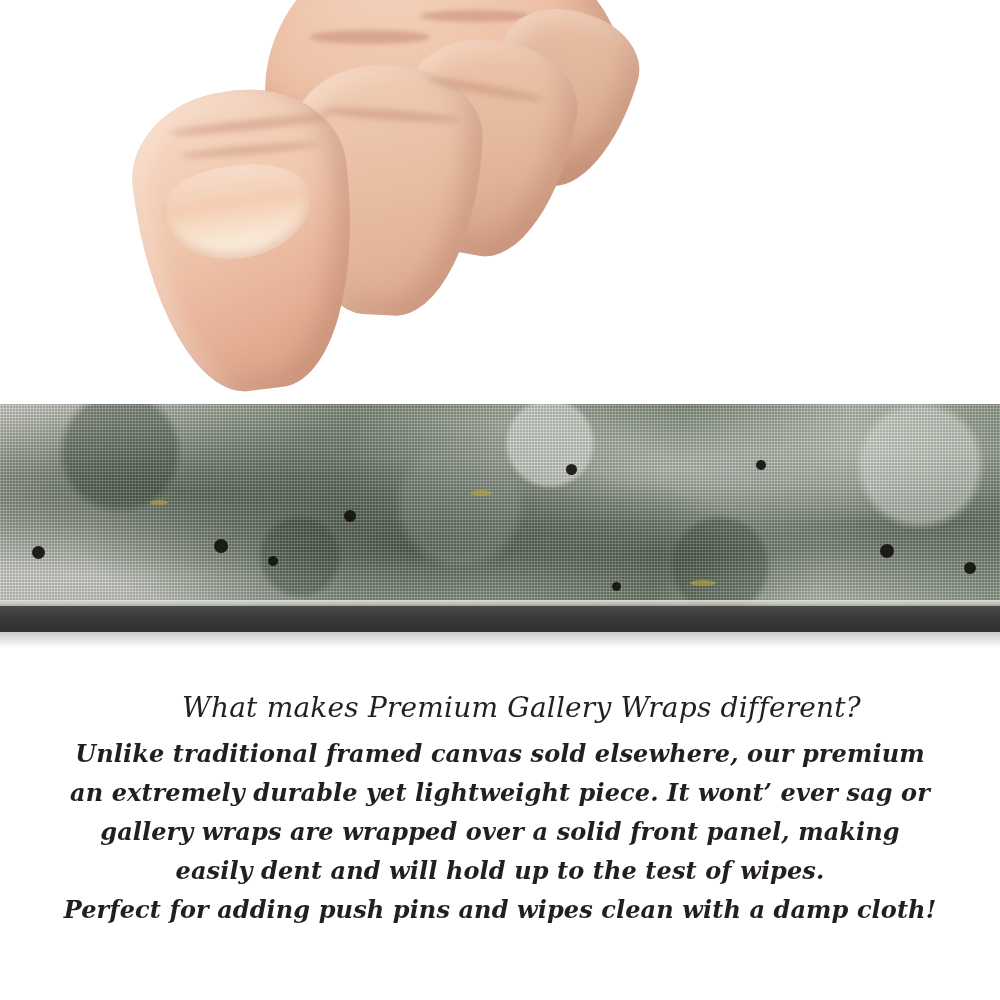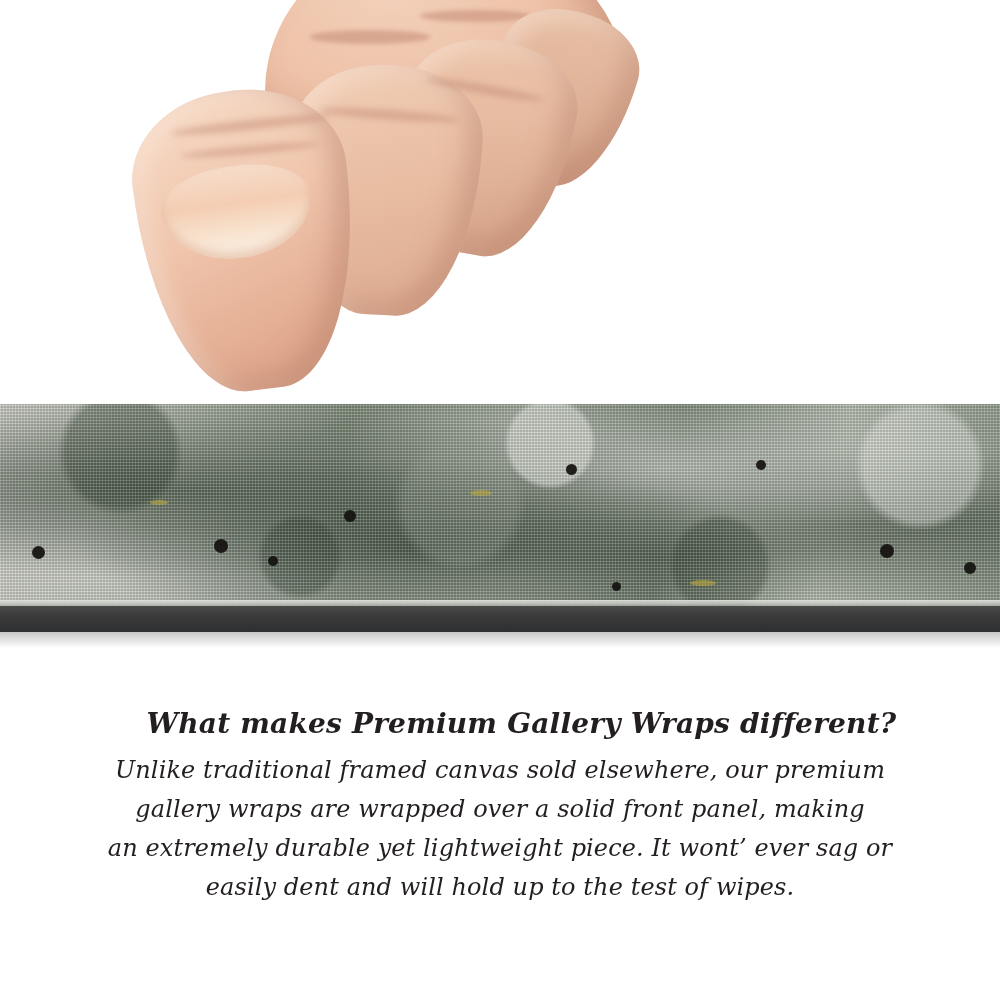--- a/index.html
+++ b/index.html
@@ -200,29 +200,29 @@
     left: 0;
     top: 690px;
     width: 1000px;
     text-align: center;
     color: #231f20;
     font-family: "DejaVu Serif", serif;
     font-style: italic;
   }
   .caption-heading {
     font-size: 28px;
-    font-weight: 700;
+    font-weight: 400;
     letter-spacing: 0.2px;
-    margin: 16px 0 10px 0;
+    margin: 0 0 10px 0;
     line-height: 1.25;
     padding-left: 43px;
   }
   .caption-line {
     font-size: 24px;
-    font-weight: 400;
+    font-weight: 700;
     line-height: 1.62;
     margin: 0;
     letter-spacing: 0.1px;
   }
 </style>
 </head>
 <body>
 
 <div class="page">
 
@@ -265,18 +265,19 @@
     </div>
 
     <div class="strip-edge-light"></div>
     <div class="strip-edge"></div>
     <div class="strip-shadow"></div>
   </div>
 
   <div class="caption">
     <p class="caption-heading">What makes Premium Gallery Wraps different?</p>
     <p class="caption-line">Unlike traditional framed canvas sold elsewhere, our premium</p>
+    <p class="caption-line">an extremely durable yet lightweight piece. It wont’ ever sag or</p>
     <p class="caption-line">gallery wraps are wrapped over a solid front panel, making</p>
-    <p class="caption-line">an extremely durable yet lightweight piece. It wont’ ever sag or</p>
     <p class="caption-line">easily dent and will hold up to the test of wipes.</p>
+    <p class="caption-line">Perfect for adding push pins and wipes clean with a damp cloth!</p>
   </div>
 
 </div>
 
 </body></html>

